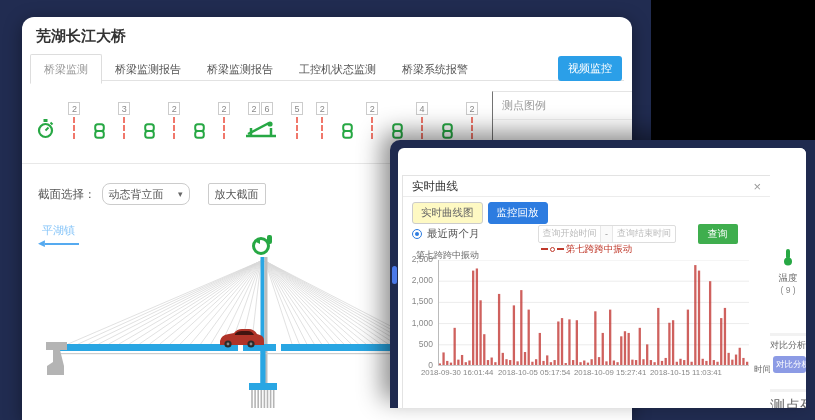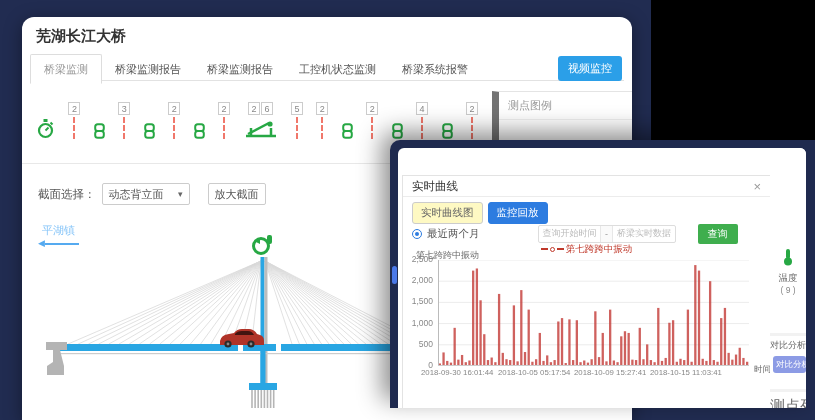--- a/index.html
+++ b/index.html
@@ -22,30 +22,30 @@
   #sensor-strip { position:absolute; left:14px; top:70px; width:442px; height:52px;
     display:flex; justify-content:space-between; align-items:flex-end; }
   .sensor-col { display:flex; flex-direction:column; align-items:center; justify-content:flex-end; }
   .badge-row { display:flex; gap:1px; margin-bottom:2px; }
   .badge { font-size:9px; color:#888; border:1px solid #ccc; background:#fff; min-width:12px;
     height:13px; line-height:12px; text-align:center; padding:0 2px; }
   .dash { width:0; height:22px; border-left:2px dashed #f0776b; }
   .icon-wrap { display:flex; align-items:flex-end; height:22px; }
 
   .legend-panel { position:absolute; left:470px; top:74px; width:140px; height:72px;
-    border-left:7px solid #737373; border-top:1px solid #e4e4e4; }
+    border-left:1px solid #737373; border-top:1px solid #e4e4e4; }
   .legend-panel-header { font-size:11px; color:#999; padding:6px 9px; border-bottom:1px solid #efefef; }
   .legend-panel-body { position:relative; height:44px; overflow:hidden; }
   .lp-icon { position:absolute; }
 
   .mw-divider { position:absolute; left:0; right:0; top:146px; height:1px; background:#e8e8e8; }
 
   .section-row { position:absolute; left:16px; top:166px; height:22px; display:flex; align-items:center; }
   .section-label { font-size:11.5px; color:#555; margin-right:6px; }
-  .select-box { width:88px; height:22px; border:1px solid #ccc; border-radius:2px; font-size:11px; color:#555;
+  .select-box { width:88px; height:22px; border:1px solid #ccc; border-radius:8px; font-size:11px; color:#555;
     display:flex; align-items:center; padding:0 6px; justify-content:space-between; cursor:pointer; background:#fff; }
   .select-caret { font-size:9px; color:#666; }
   .zoom-btn { margin-left:18px; width:58px; height:22px; border:1px solid #ccc; border-radius:2px;
     font-size:11px; color:#555; display:flex; align-items:center; justify-content:center; cursor:pointer; background:#fff; }
 
   .bridge-area { position:absolute; left:0; top:200px; width:610px; height:203px; overflow:hidden; }
   .direction { position:absolute; left:16px; top:6px; }
   .direction-label { font-size:11px; color:#85c4f8; text-align:center; }
   .direction-arrow { display:flex; align-items:center; margin-top:1px; color:#55aaf0; }
   .direction-arrow .head { font-size:9px; line-height:9px; }
@@ -400,21 +400,21 @@
         <span>实时曲线</span>
         <span class="dlg-close">×</span>
       </div>
       <div class="dlg-tabs" id="dlg-tabs"><span class="dlg-tab">实时曲线图</span><span class="dlg-tab active">监控回放</span></div>
       <div class="dlg-filter">
         <span class="radio"></span>
         <span class="radio-label">最近两个月</span>
         <span class="date-range">
           <span class="date-ph">查询开始时间</span>
           <span class="date-sep">-</span>
-          <span class="date-ph">桥梁实时数据</span>
+          <span class="date-ph">查询结束时间</span>
         </span>
         <span class="search-btn">查询</span>
       </div>
       <div class="dlg-legend">
         <span class="lg-line"></span>
           <span class="lg-circle"></span>
           <span class="lg-line"></span>
         <span>第七跨跨中振动</span>
       </div>
       <div class="ytitle">第七跨跨中振动</div>

